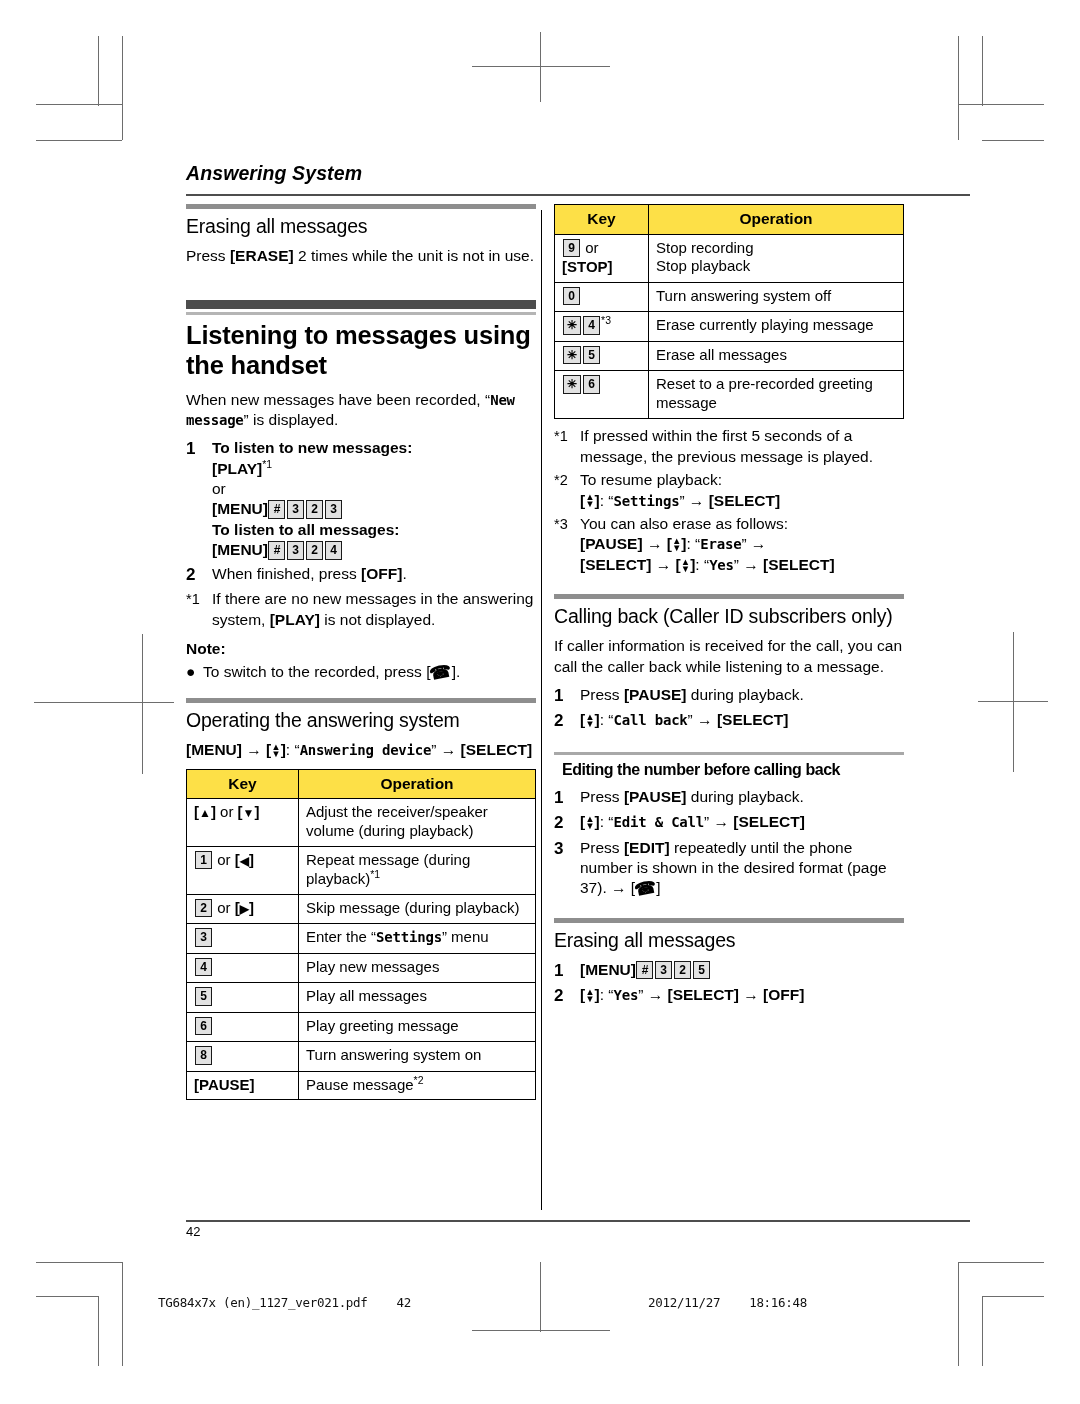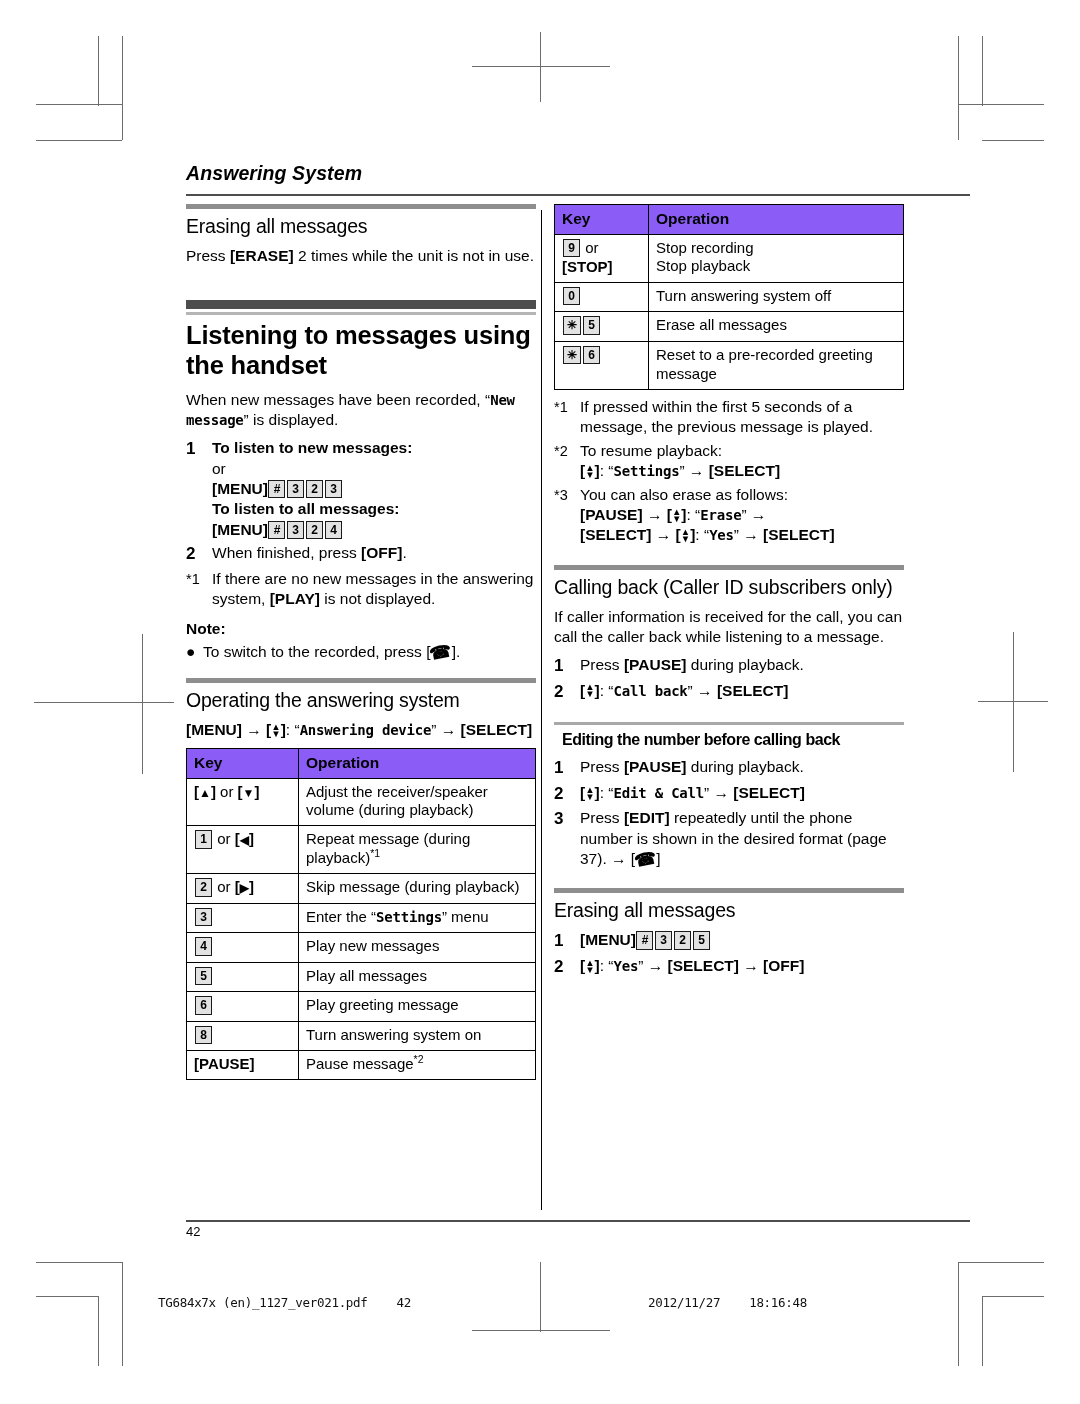--- a/index.html
+++ b/index.html
@@ -263,23 +263,23 @@
     table-layout: fixed;
   }
   table.keytable th,
   table.keytable td {
     border: 1.4px solid #000000;
     padding: 4px 7px 5px 7px;
     vertical-align: top;
     line-height: 1.26;
   }
   table.keytable th {
-    background: #8b5cf6;
-    font-weight: bold;
-    text-align: left;
+    background: #fde047;
+    font-weight: bold;
+    text-align: center;
     font-size: 15.5px;
   }
   table.keytable col.c-key { width: 112px; }
   table.keytable.right col.c-key { width: 94px; }
 </style>
 </head>
 <body>
 
 <div>
 
@@ -336,20 +336,21 @@
 
       <section>
         <div class="bar-major"></div>
         <h1 class="major">Listening to messages using the handset</h1>
         <p class="body"><span>When new messages have been recorded, “</span><span class="mono">New message</span><span>” is displayed.</span></p>
 
         <div class="step">
           <div class="num">1</div>
           <div class="txt">
             <div style="font-weight:bold">To listen to new messages:</div>
+            <div><b class="key">[PLAY]</b><sup class="fn">*1</sup></div>
             <div>or</div>
             <div><b class="key">[MENU]</b><span class="kbox tight">#</span><span class="kbox">3</span><span class="kbox">2</span><span class="kbox">3</span></div>
             <div style="font-weight:bold">To listen to all messages:</div>
             <div><b class="key">[MENU]</b><span class="kbox tight">#</span><span class="kbox">3</span><span class="kbox">2</span><span class="kbox">4</span></div>
           </div>
         </div>
 
         <div class="step">
           <div class="num">2</div>
           <div class="txt"><span>When finished, press </span><b class="key">[OFF]</b><span>.</span></div>
@@ -443,20 +444,24 @@
         <tbody>
           <tr>
             <td><span class="kbox">9</span> or<br><b class="key">[STOP]</b></td>
             <td><span>Stop recording</span><br><span>Stop playback</span></td>
           </tr>
           <tr>
             <td><span class="kbox">0</span></td>
             <td>Turn answering system off</td>
           </tr>
           <tr>
+            <td><span class="kbox">✳</span><span class="kbox">4</span><sup class="fn">*3</sup></td>
+            <td>Erase currently playing message</td>
+          </tr>
+          <tr>
             <td><span class="kbox">✳</span><span class="kbox">5</span></td>
             <td>Erase all messages</td>
           </tr>
           <tr>
             <td><span class="kbox">✳</span><span class="kbox">6</span></td>
             <td>Reset to a pre-recorded greeting message</td>
           </tr>
         </tbody>
       </table>
 

